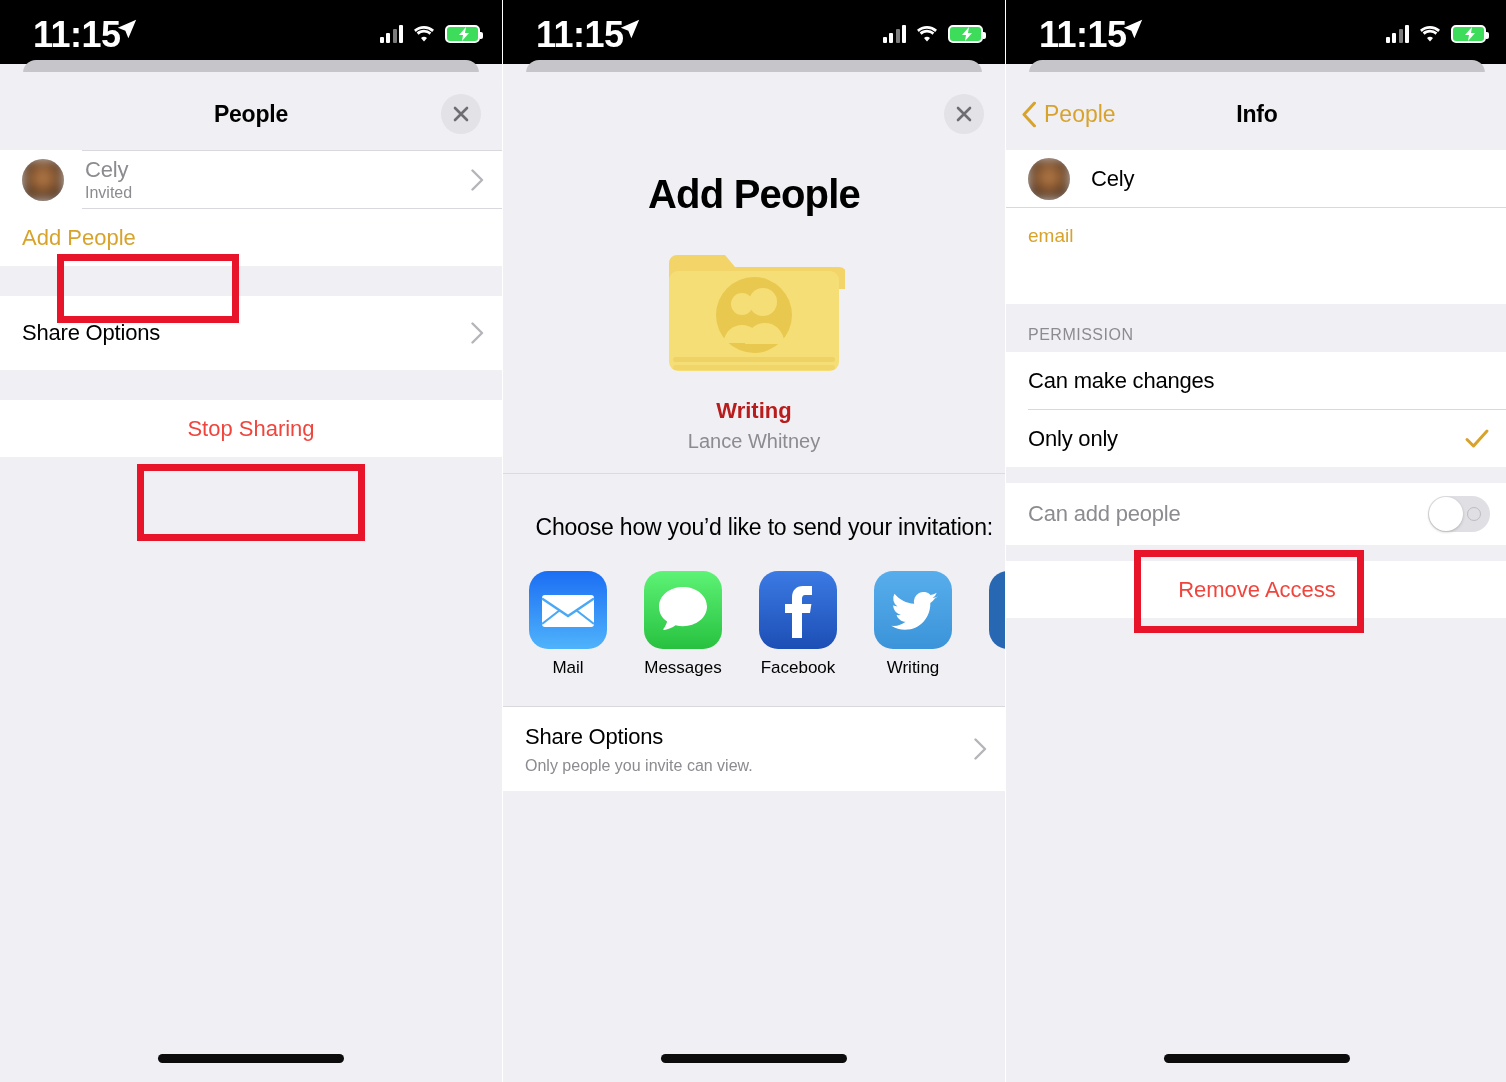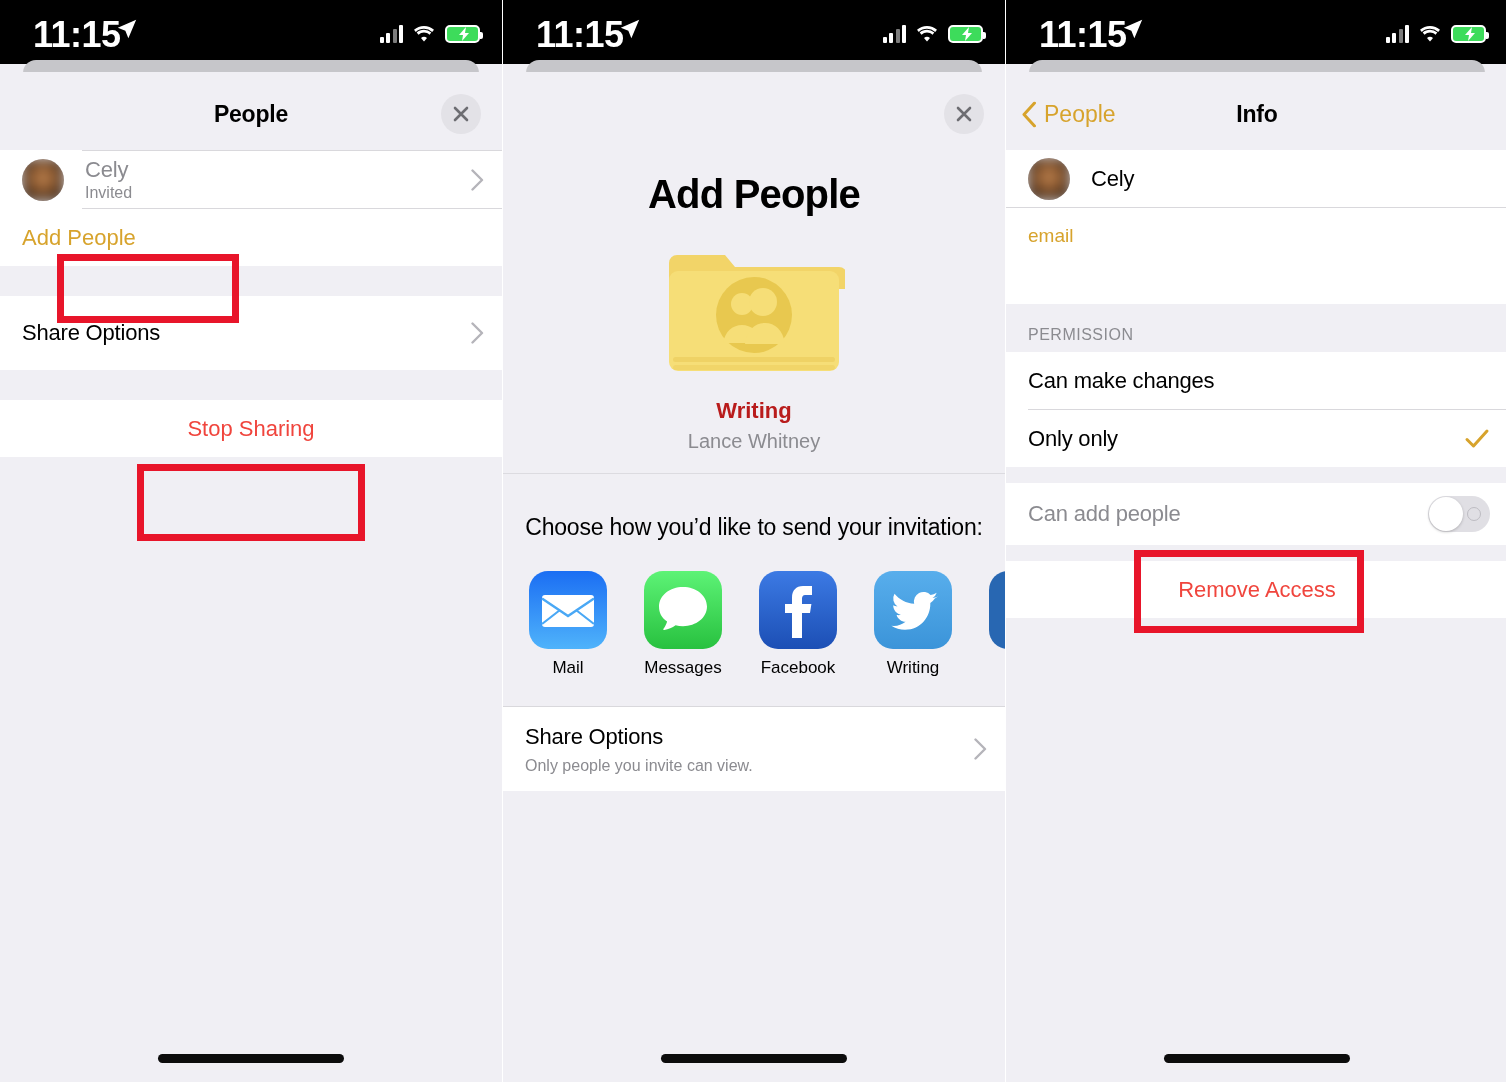--- a/index.html
+++ b/index.html
@@ -206,24 +206,24 @@
     font-size: 22px; font-weight: bold; color: #b91c1c;
   }
   .hero-owner {
     margin-top: 6px;
     font-size: 20px; color: #8b8b90;
   }
   .hero-pad { height: 20px; }
   .thin-sep { height: 1px; background: #dcdbe0; }
 
   .prompt {
-    text-align: center;
+    text-align: right;
     font-size: 23px;
     color: #000000;
-    padding: 40px 0 30px 0;
+    padding: 40px 12px 30px 0;
     background: #f0eff4;
     letter-spacing: -0.2px;
   }
   .apps {
     display: flex;
     gap: 33px;
     padding: 0 24px 28px 24px;
     background: #f0eff4;
     overflow: hidden;
   }

